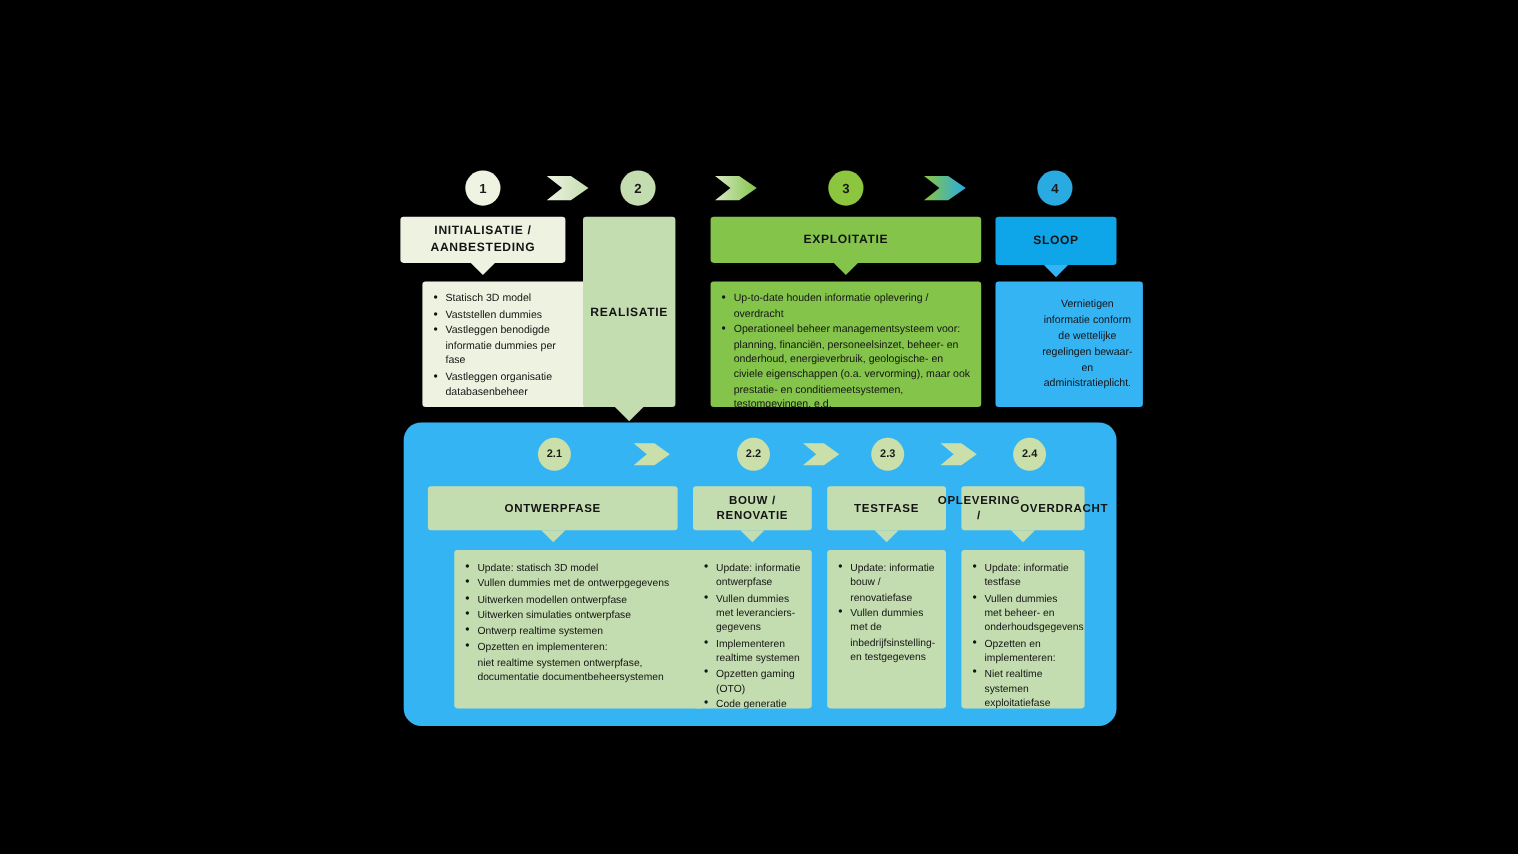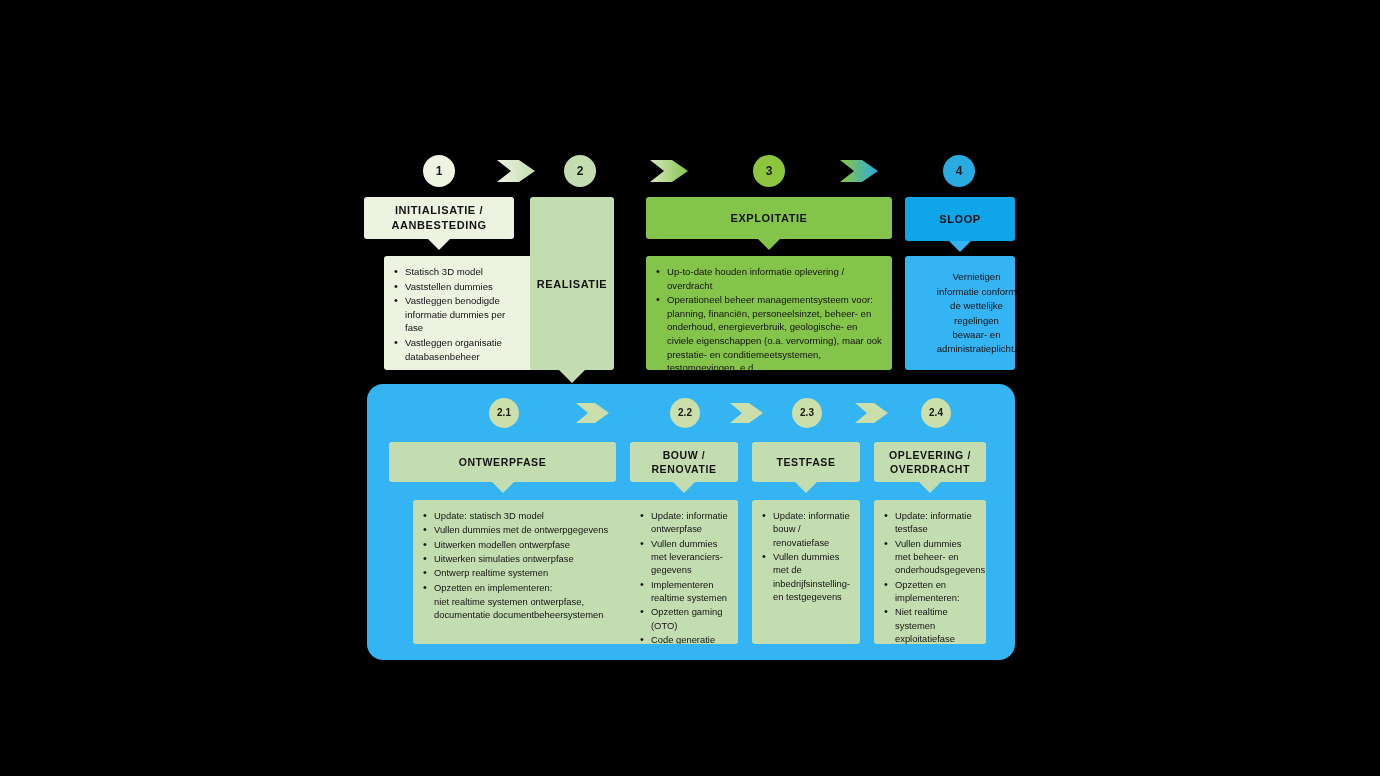--- a/index.html
+++ b/index.html
@@ -201,21 +201,21 @@
       <li><span>Up-to-date houden informatie oplevering / overdracht</span></li>
       <li><span>Operationeel beheer managementsysteem voor: planning, financiën, personeelsinzet, beheer- en onderhoud, energieverbruik, geologische- en civiele eigenschappen (o.a. vervorming), maar ook prestatie- en conditiemeetsystemen, testomgevingen, e.d.</span></li>
     </ul>
   </div>
 
   <div class="hdr" style="left:905px; top:197px; width:110px; height:44px; background:#0ea5e9; font-size:11px;">
     <span>SLOOP</span>
     <span class="notch" style="border-top:11px solid #35b4f4;"></span>
   </div>
 
-  <div class="body-box plain-center" style="left:905px; top:256px; width:110px; height:114px; background:#35b4f4; font-size:9.6px; line-height:1.5; display:flex; align-items:center; justify-content:center;padding-left:41px;">
+  <div class="body-box plain-center" style="left:905px; top:256px; width:134px; height:114px; background:#35b4f4; font-size:9.6px; line-height:1.5; display:flex; align-items:center; justify-content:center;padding-left:41px;">
     <span>Vernietigen informatie conform de wettelijke regelingen bewaar- en administratieplicht.</span>
   </div>
 
   <div id="blue-panel" style="left:367px; top:384px; width:648px; height:276px;text-decoration:underline;">
 
     <div class="circle" style="left:122px; top:14px; width:30px; height:30px; background:#cadfa9; font-size:10px;">
       <span>2.1</span>
     </div>
     <div class="arrow" style="left:209px; top:17px; width:40px; height:24px;">
       <svg viewBox="0 0 40 24" preserveAspectRatio="none">
@@ -254,21 +254,21 @@
       <span>BOUW /</span>
       <span>RENOVATIE</span>
       <span class="notch" style="border-top:11px solid #c4ddb0;"></span>
     </div>
 
     <div class="hdr" style="left:385px; top:58px; width:108px; height:40px; background:#c4ddb0; font-size:10.5px;">
       <span>TESTFASE</span>
       <span class="notch" style="border-top:11px solid #c4ddb0;"></span>
     </div>
 
-    <div class="hdr" style="left:507px; top:58px; width:112px; height:40px; background:#c4ddb0; font-size:10.5px; flex-direction:column; line-height:1.35;">
+    <div class="hdr" style="left:507px; top:58px; width:112px; height:40px; background:#c4ddb0; font-size:10.5px; flex-direction:row; line-height:1.35;">
       <span>OPLEVERING /</span>
       <span>OVERDRACHT</span>
       <span class="notch" style="border-top:11px solid #c4ddb0;"></span>
     </div>
 
     <div class="body-box" style="left:22px; top:116px; width:227px; height:144px; background:#c4ddb0; font-size:9.4px; line-height:1.42;margin-left:24px;">
       <ul>
         <li><span>Update: statisch 3D model</span></li>
         <li><span>Vullen dummies met de ontwerpgegevens</span></li>
         <li><span>Uitwerken modellen ontwerpfase</span></li>

